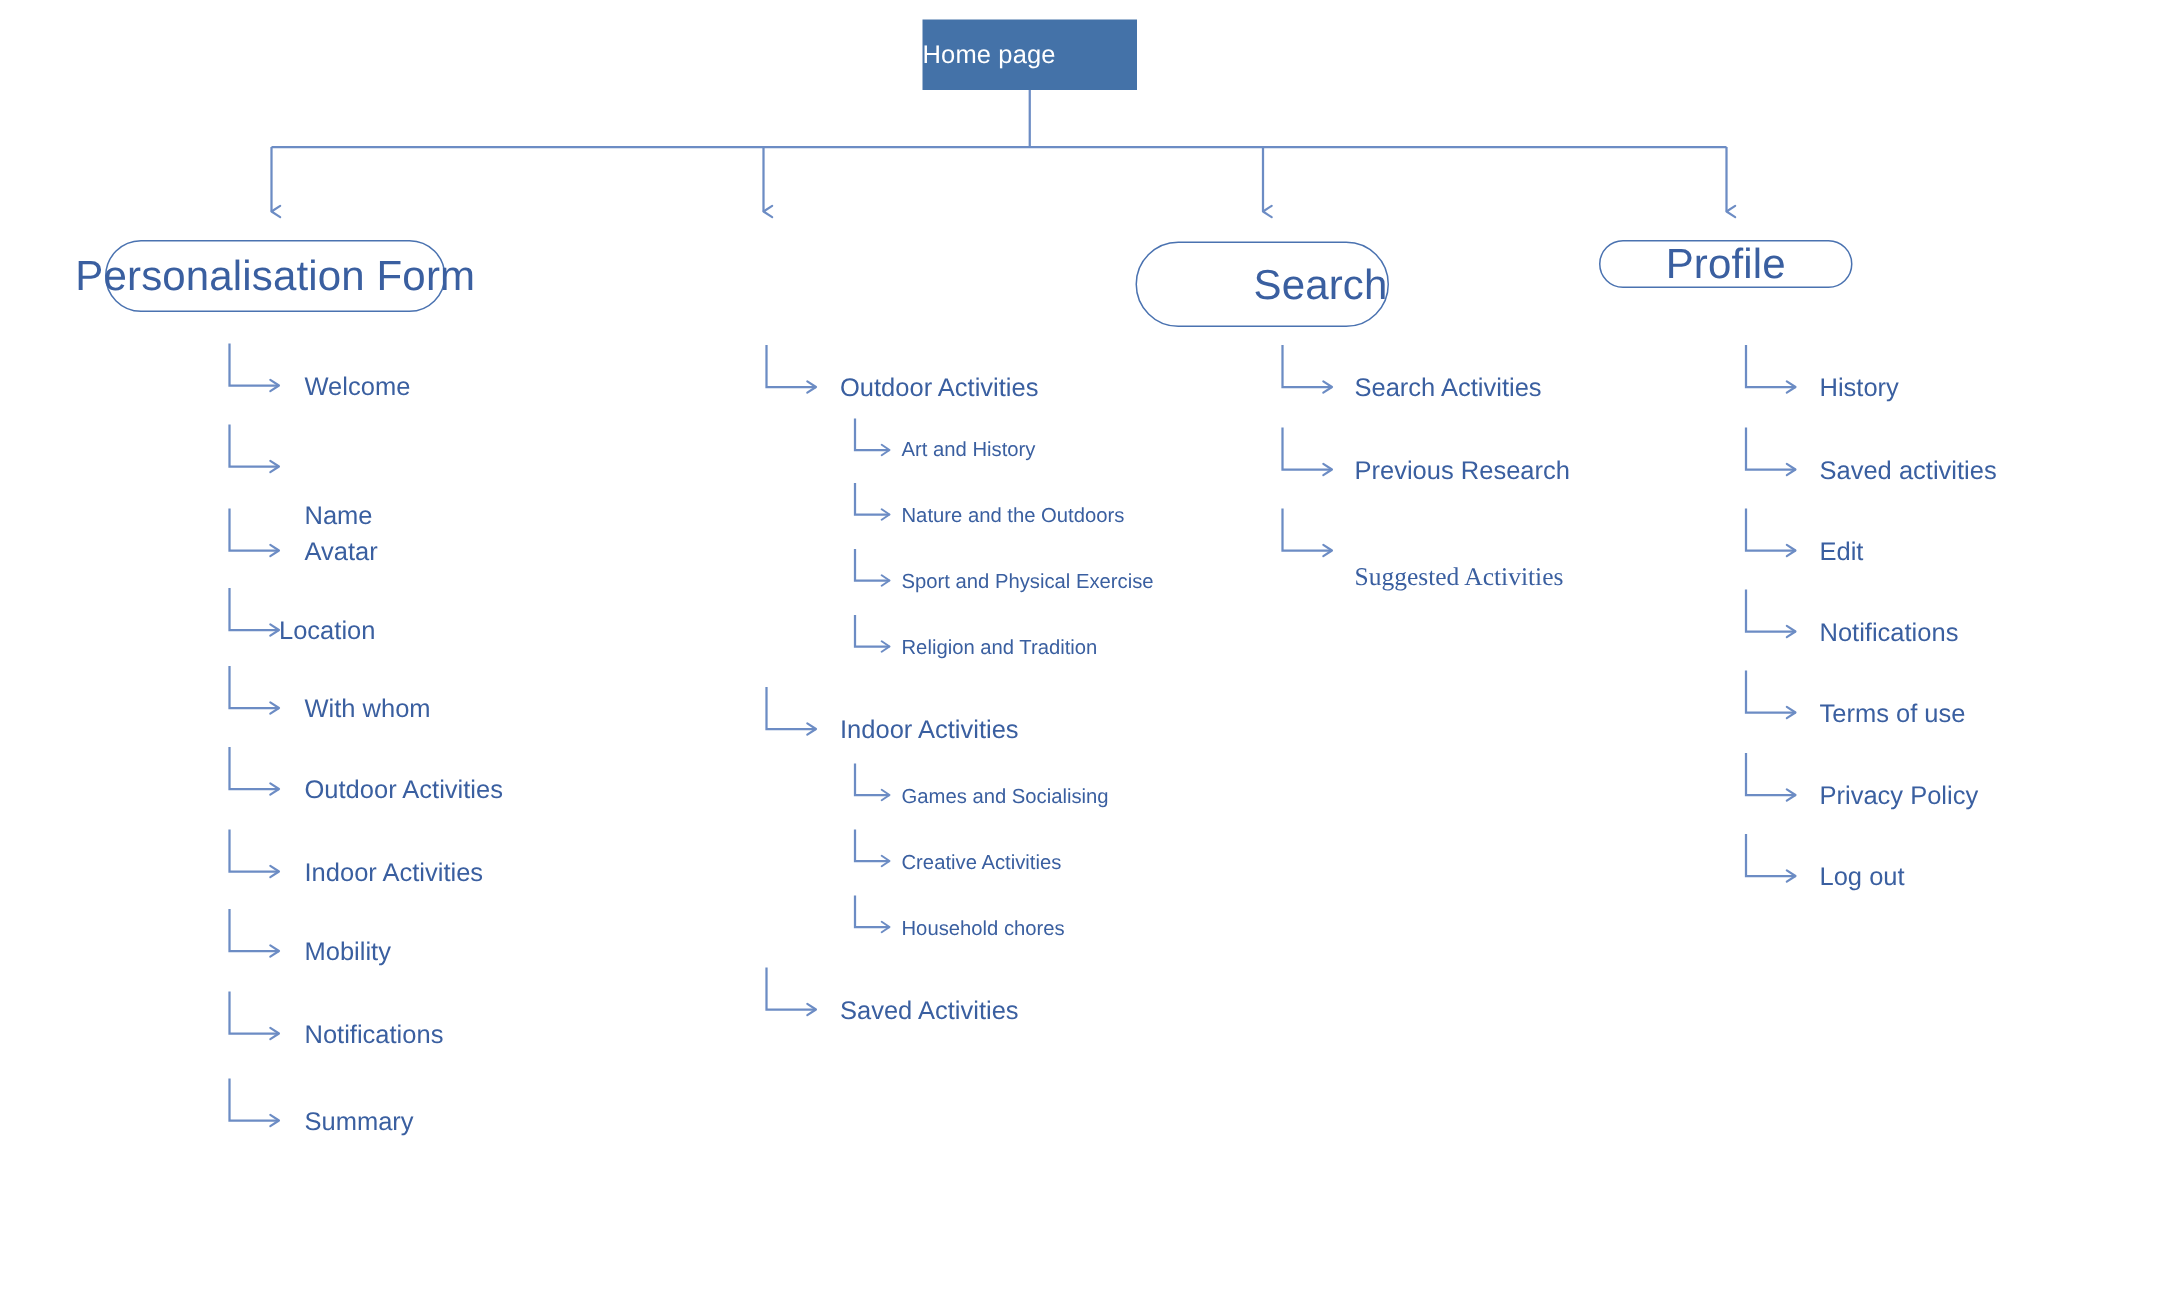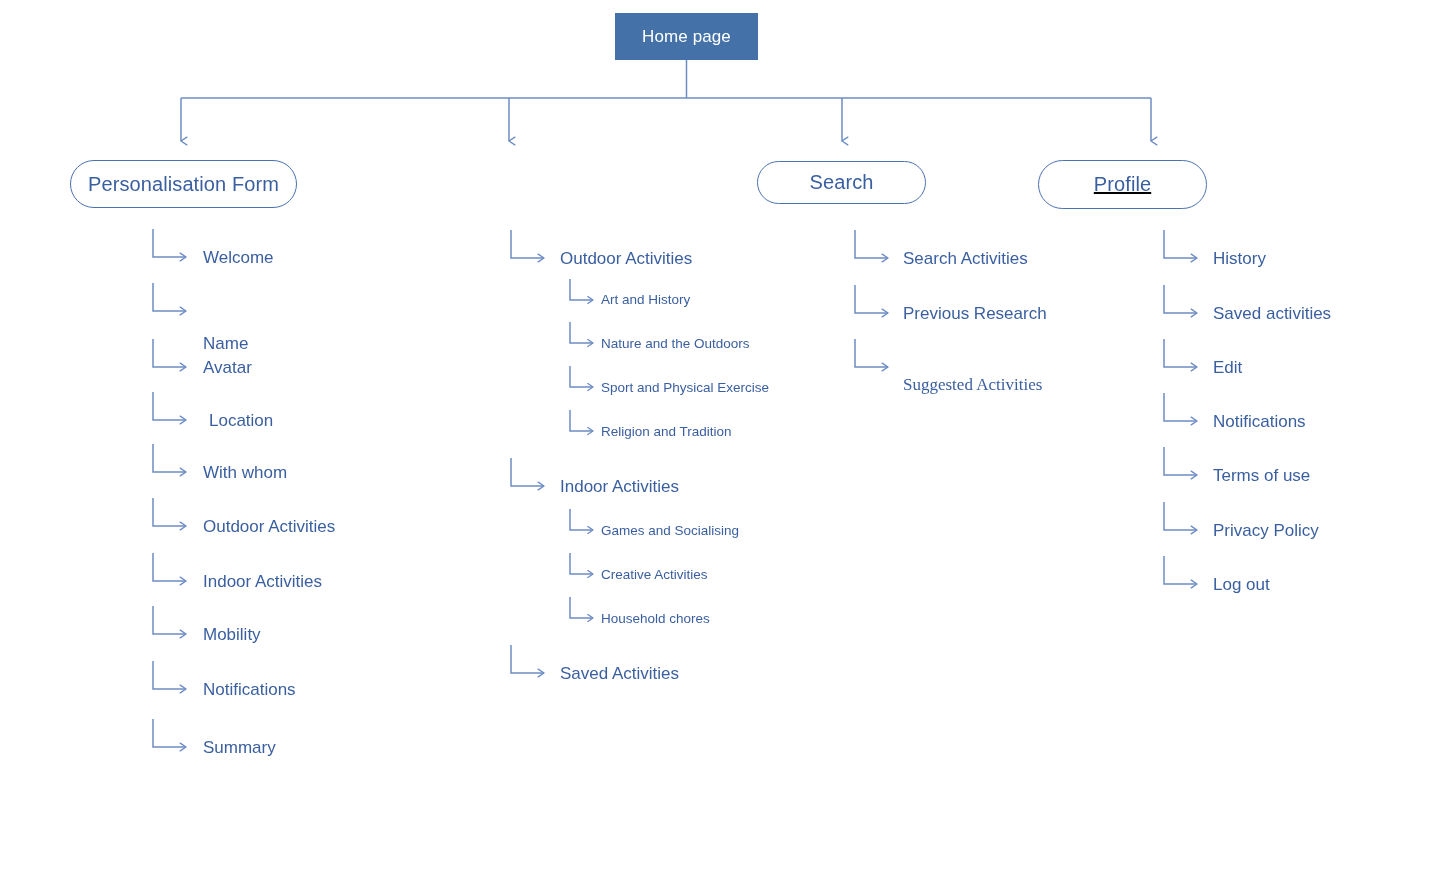--- a/index.html
+++ b/index.html
@@ -24,21 +24,20 @@
   
   .root-node {
     position: absolute;
     left: 615px;
     top: 13px;
     width: 143px;
     height: 47px;
     background: #4472a8;
     display: flex;
     align-items: center;
-    justify-content: center;
     box-sizing: border-box;
   }
   .root-node .root-label {
     color: #ffffff;
     font-size: 17px;
     font-weight: 400;
     letter-spacing: 0.1px;
     white-space: nowrap;
   }
   
@@ -47,21 +46,21 @@
     border: 1.5px solid #4a72b0;
     border-radius: 999px;
     background: #ffffff;
     display: flex;
     align-items: center;
     justify-content: center;
     box-sizing: border-box;
   }
   .pill-node .pill-label {
     color: #3a5fa0;
-    font-size: 20px;
+    font-size: 28px;
     font-weight: 400;
     letter-spacing: 0.1px;
     white-space: nowrap;
   }
   
   .leaf-label {
     position: absolute;
     color: #3a5fa0;
     white-space: nowrap;
     line-height: 1;
@@ -151,31 +150,31 @@
     </g>
   </svg>
 
   <div class="root-node">
     <span class="root-label">Home page</span>
   </div>
 
   <div class="pill-node" style="left:70px; top:160px; width:227px; height:48px;">
     <span class="pill-label">Personalisation Form</span>
   </div>
-  <div class="pill-node" style="left:757px; top:161px; width:169px; height:43px;">
+  <div class="pill-node" style="left:757px; top:161px; width:169px; height:57px;justify-content:flex-end;">
     <span class="pill-label">Search</span>
   </div>
-  <div class="pill-node" style="left:1038px; top:160px; width:169px; height:49px;text-decoration:underline;">
+  <div class="pill-node" style="left:1066px; top:160px; width:169px; height:32px;">
     <span class="pill-label">Profile</span>
   </div>
 
   <div class="leaf-label lvl2" style="left:203px; top:249px;">Welcome</div>
   <div class="leaf-label lvl2" style="left:203px; top:303px;margin-top:32px;">Name</div>
   <div class="leaf-label lvl2" style="left:203px; top:359px;">Avatar</div>
-  <div class="leaf-label lvl2" style="left:209px; top:412px;text-align:center;">Location</div>
+  <div class="leaf-label lvl2" style="left:186px; top:412px;text-align:center;">Location</div>
   <div class="leaf-label lvl2" style="left:203px; top:464px;">With whom</div>
   <div class="leaf-label lvl2" style="left:203px; top:518px;">Outdoor Activities</div>
   <div class="leaf-label lvl2" style="left:203px; top:573px;">Indoor Activities</div>
   <div class="leaf-label lvl2" style="left:203px; top:626px;">Mobility</div>
   <div class="leaf-label lvl2" style="left:203px; top:681px;">Notifications</div>
   <div class="leaf-label lvl2" style="left:203px; top:739px;">Summary</div>
 
   <div class="leaf-label lvl2" style="left:560px; top:250px;">Outdoor Activities</div>
   <div class="leaf-label lvl3" style="left:601px; top:293px;">Art and History</div>
   <div class="leaf-label lvl3" style="left:601px; top:337px;">Nature and the Outdoors</div>

